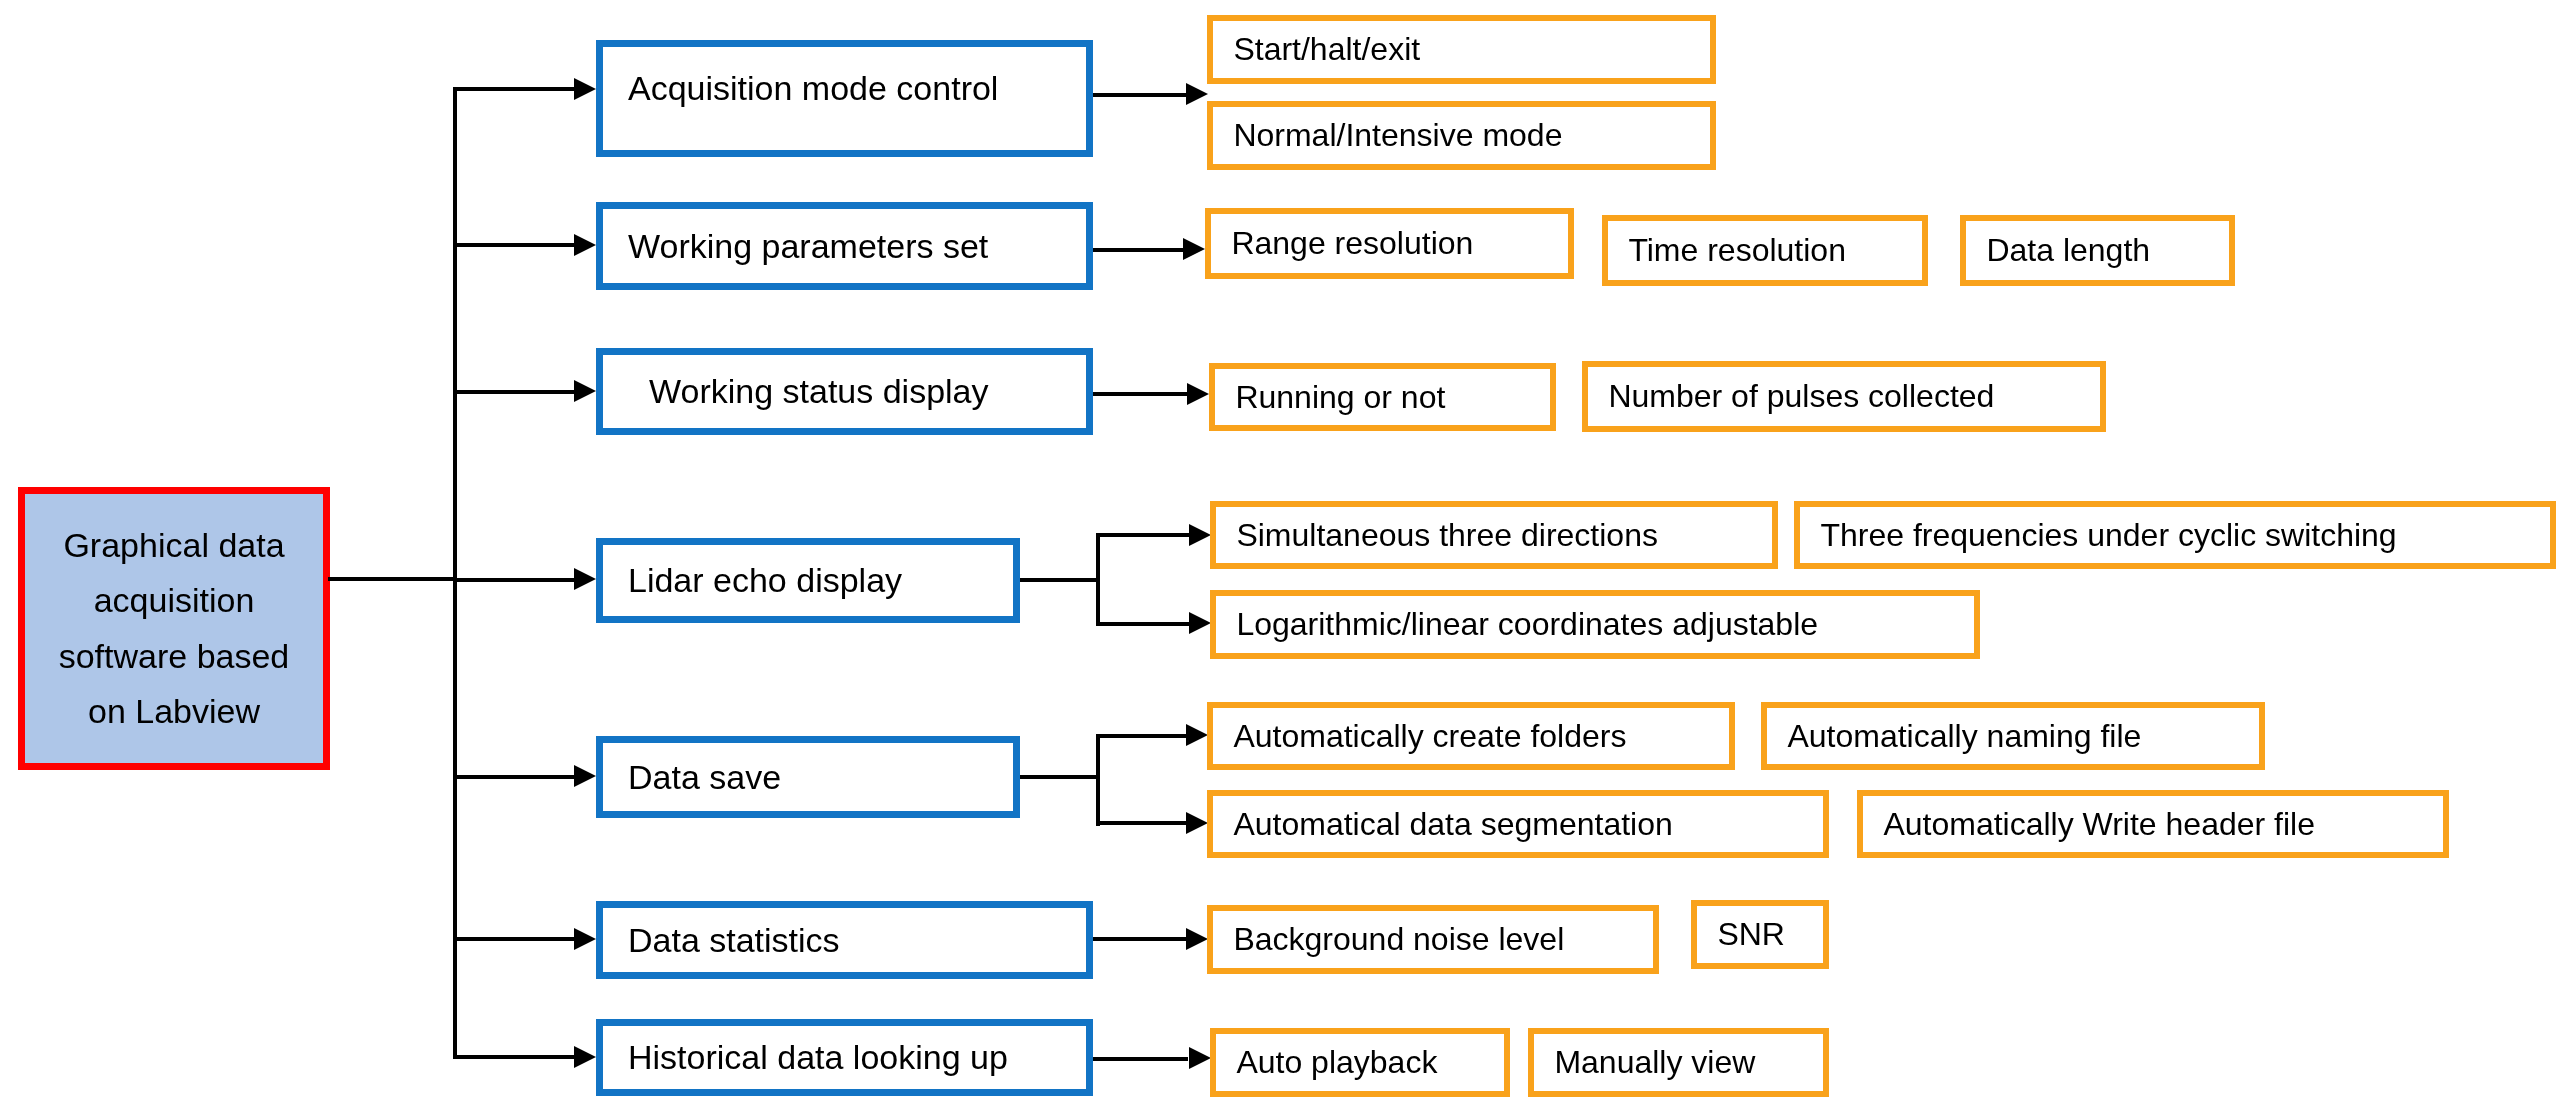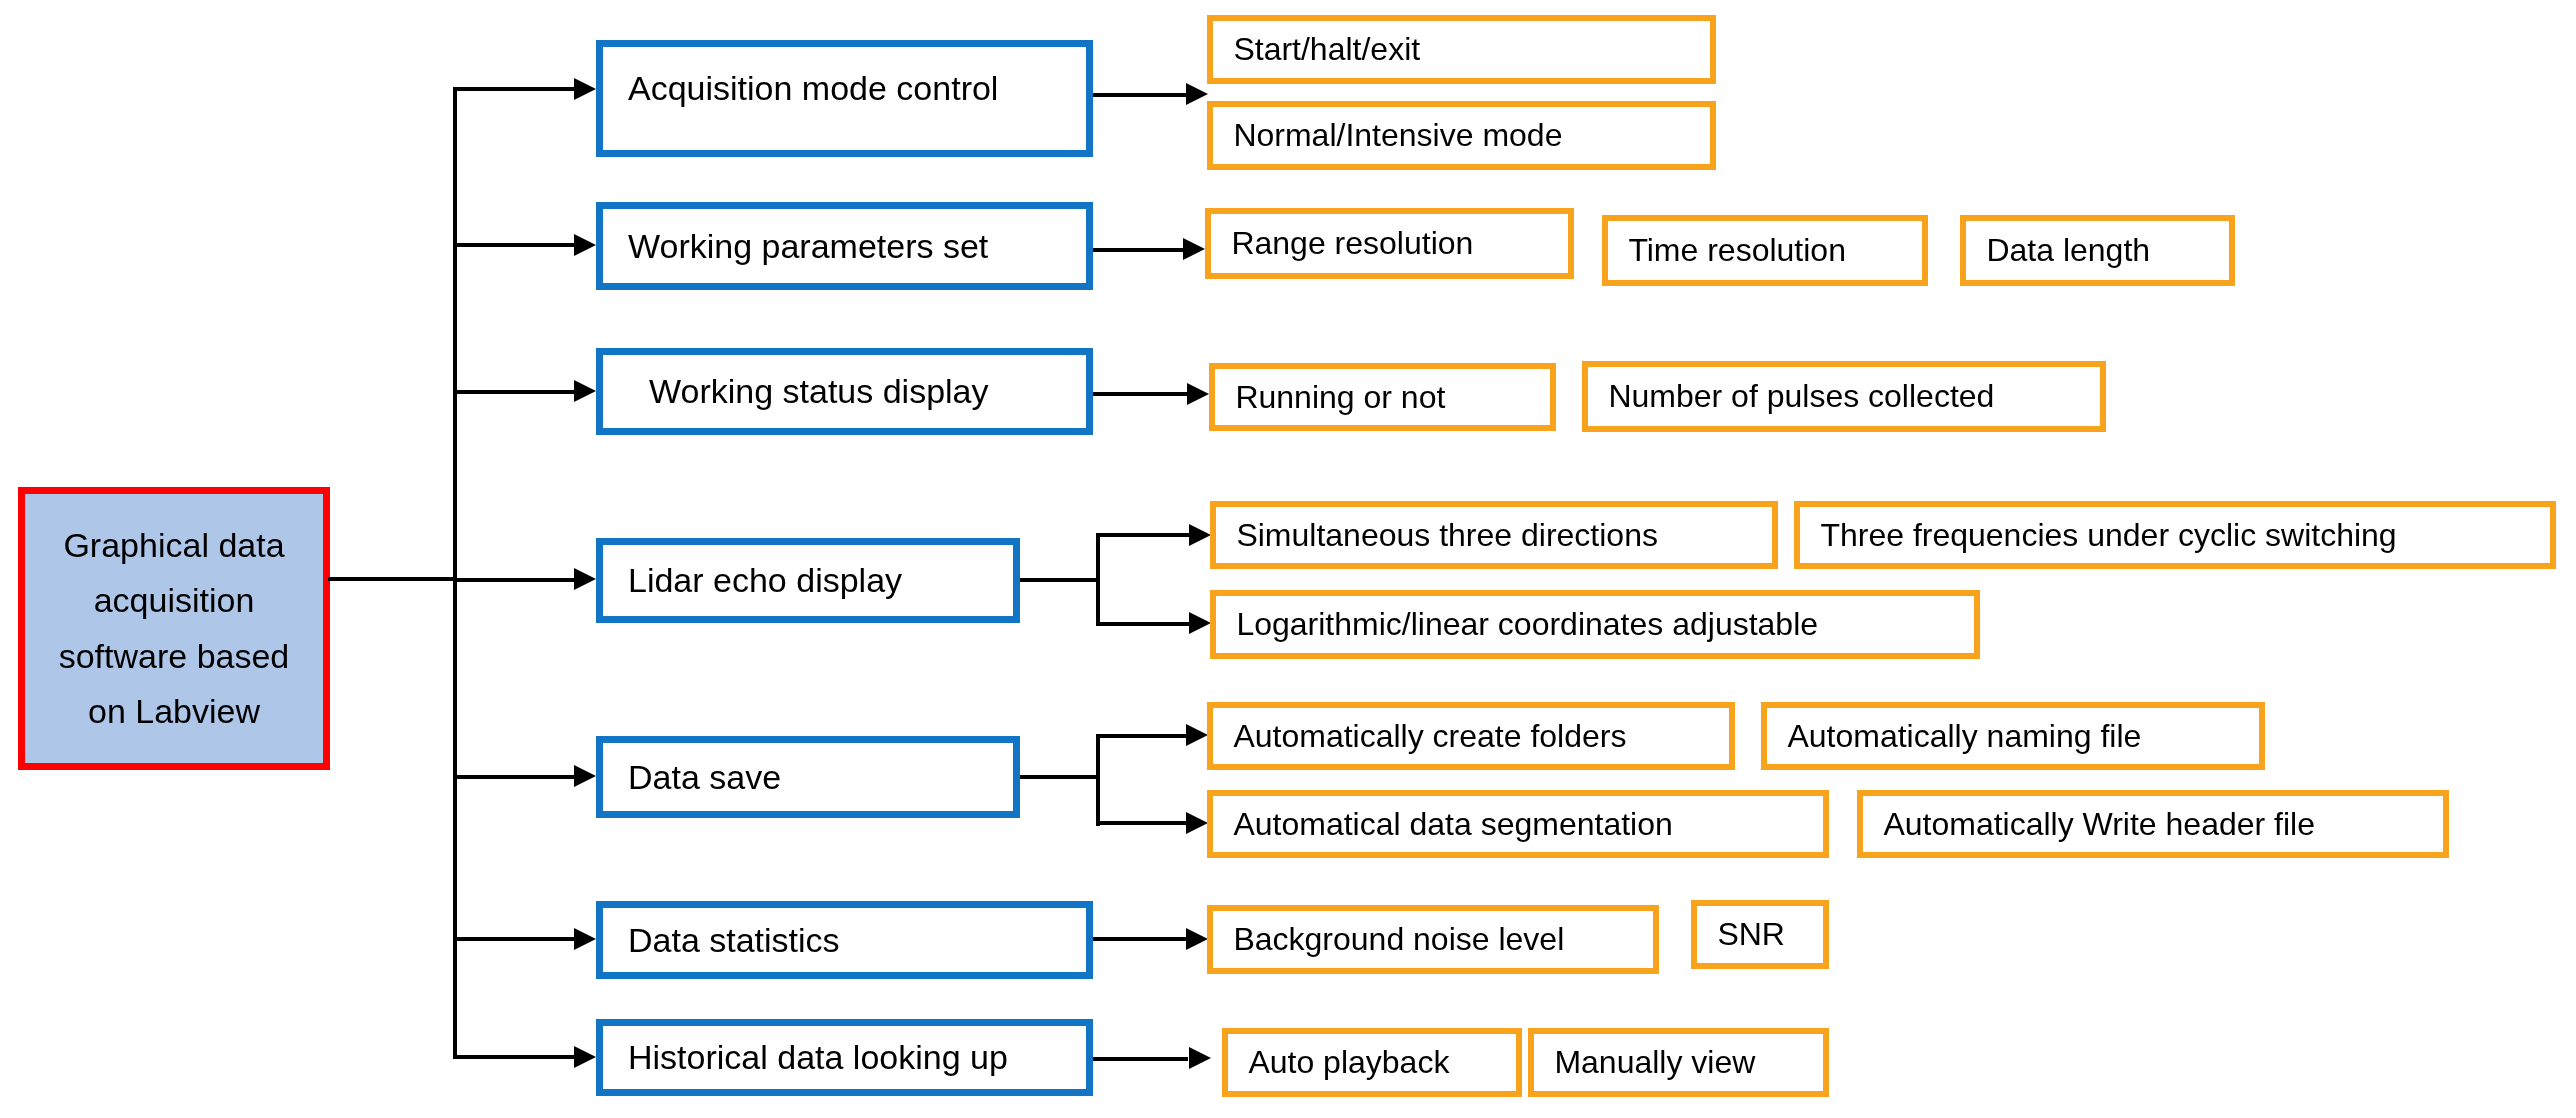--- a/index.html
+++ b/index.html
@@ -163,21 +163,21 @@
     <span>Automatically Write header file</span>
   </div>
 
   <div class="node obox" style="left:1207px;top:905px;width:452px;height:69px;">
     <span>Background noise level</span>
   </div>
   <div class="node obox" style="left:1691px;top:900px;width:138px;height:69px;">
     <span>SNR</span>
   </div>
 
-  <div class="node obox" style="left:1210px;top:1028px;width:300px;height:69px;margin-left:12px;">
+  <div class="node obox" style="left:1210px;top:1028px;width:300px;height:69px;">
     <span>Auto playback</span>
   </div>
   <div class="node obox" style="left:1528px;top:1028px;width:301px;height:69px;">
     <span>Manually view</span>
   </div>
 
 </div>
 
 
 </body></html>

